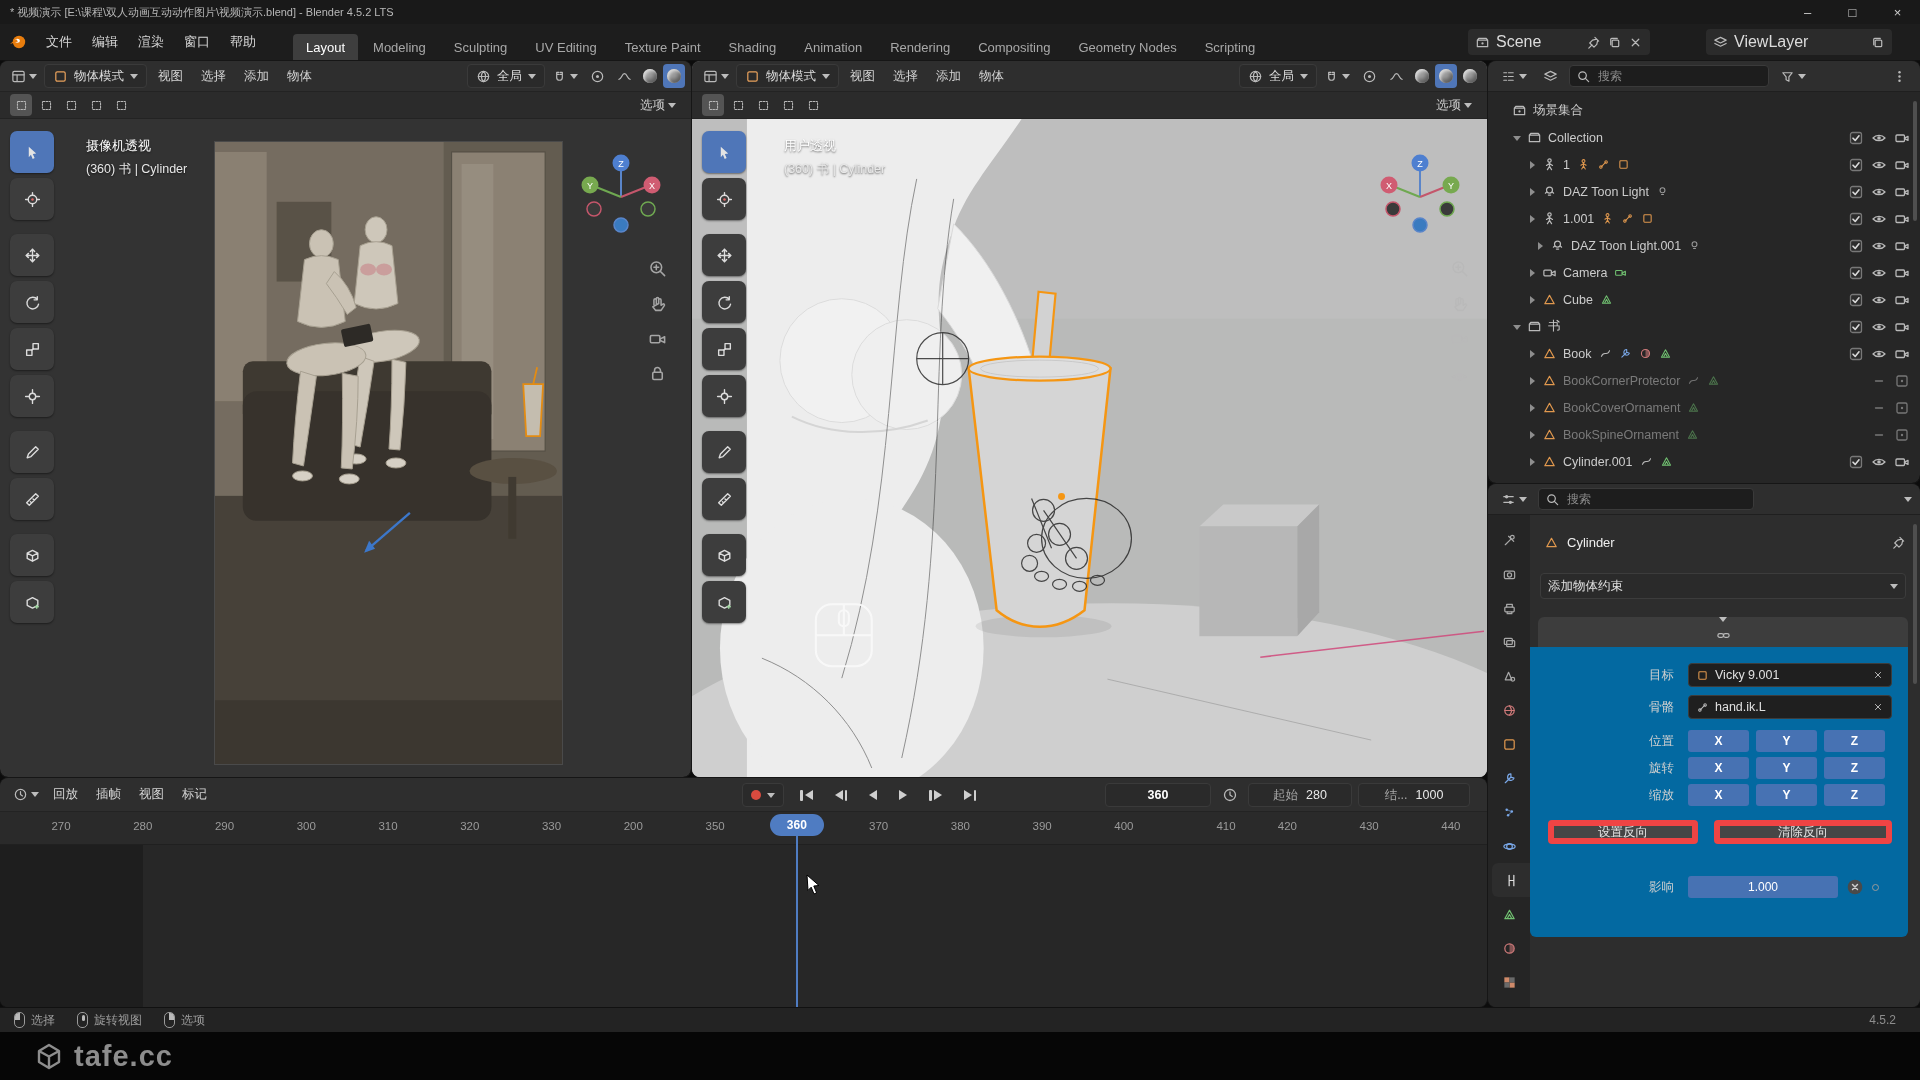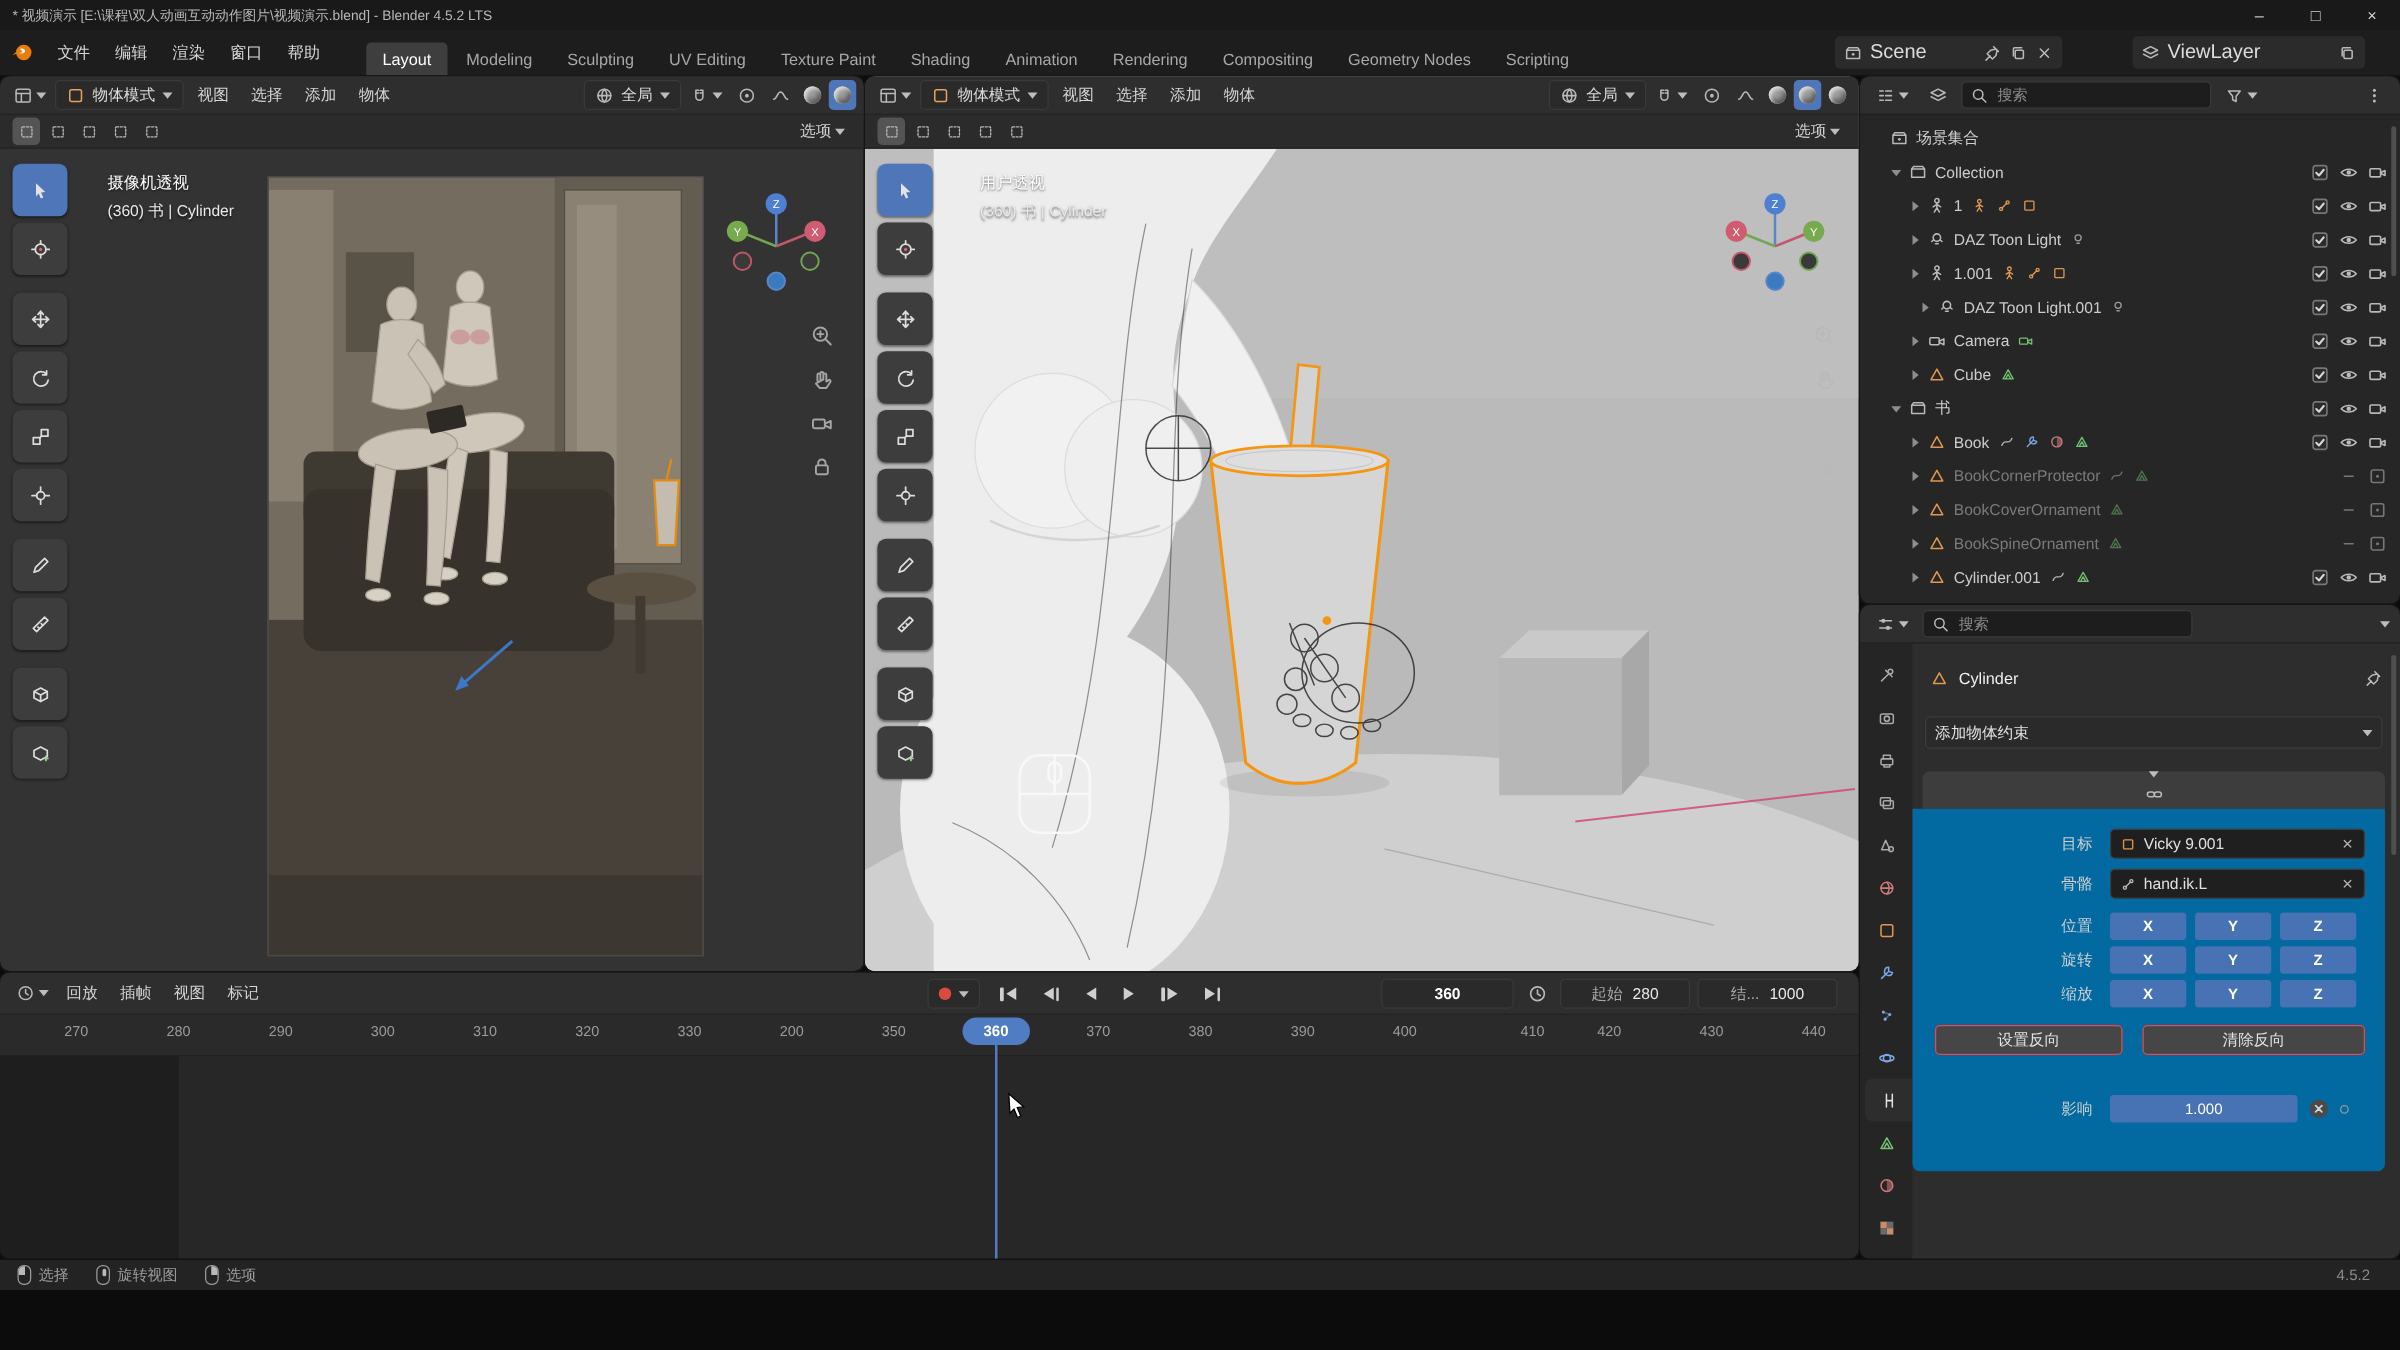--- a/index.html
+++ b/index.html
@@ -61,21 +61,21 @@
 
   
   #prop-tabs{position:absolute;left:0;top:31px;bottom:0;width:42px;background:#252525;display:flex;flex-direction:column;align-items:stretch;padding-top:8px;}
   .ptab{height:34px;display:flex;align-items:center;justify-content:center;}
   .ptab.active{background:#2d2d2d;border-radius:6px 0 0 6px;margin-left:4px;}
   .prop-content{position:absolute;left:42px;top:31px;right:0;bottom:0;background:#2d2d2d;}
   .fld{background:#1f1f1f;border:1px solid #3c3c3c;border-radius:4px;height:24px;display:flex;align-items:center;gap:6px;padding:0 7px;color:#e0e0e0;}
   .plabel{width:134px;text-align:right;color:#cfcfcf;flex:none;margin-right:14px;}
   .prow{display:flex;align-items:center;position:absolute;left:10px;right:16px;height:24px;}
   .axbtn{flex:1;height:22px;background:#4772b3;border-radius:3px;color:#fff;font-weight:bold;display:flex;align-items:center;justify-content:center;font-size:12px;margin-right:7px;}
-  .gbtn{height:24px;background:#464646;border:1px solid #ef4444;border-radius:4px;color:#e3e3e3;display:flex;align-items:center;justify-content:center;}
+  .gbtn{height:24px;background:#464646;border:6px solid #ef4444;border-radius:4px;color:#e3e3e3;display:flex;align-items:center;justify-content:center;}
   .slider{height:22px;background:#4772b3;border-radius:3px;color:#fff;display:flex;align-items:center;justify-content:center;font-size:12px;}
   .panel-hdr{position:absolute;left:8px;right:12px;height:30px;background:#3d3d3d;border-radius:6px 6px 0 0;display:flex;align-items:center;padding:0 8px;gap:6px;}
   .panel-body{position:absolute;left:0;right:12px;background:#0369a1;border-radius:0 0 6px 6px;}
   .eyebtn{width:24px;height:20px;background:#4772b3;border-radius:4px;display:flex;align-items:center;justify-content:center;}
   .dots{display:inline-flex;flex-direction:column;gap:2px;margin-left:3px;}
   .dots i{width:3px;height:3px;border-radius:50%;background:#9a9a9a;display:block;}
   .decodot{width:7px;height:7px;border:1.5px solid #9a9a9a;border-radius:50%;}
 
   
   #timeline .hdr{position:absolute;left:0;top:0;right:0;height:34px;background:#2e2e2e;border-bottom:1px solid #232323;display:flex;align-items:center;padding:0 8px;z-index:5;}
@@ -1697,14 +1697,20 @@
         </div>
         <div class="sb-item">
           <span class="mouse m-right"></span>
           <span class="sb-label">选项</span>
         </div>
       </div>
     <div class="flex1"></div>
     <div style="color:#8d8d8d;font-size:12px;margin-right:10px;">4.5.2</div>
   </div>
 
+  <div class="blackstrip">
+    <svg width="30" height="30" viewBox="0 0 30 30">
+      <path d="M5 10 L15 4 L25 10 L25 21 L15 27 L5 21 Z M5 10 L15 15.5 L25 10 M15 15.5 V27" fill="none" stroke="#8d8d8d" stroke-width="2.4" stroke-linejoin="round"></path>
+    </svg>
+    <span class="wm-text">tafe.cc</span>
+  </div>
 
 </div>
 
 </body></html>

